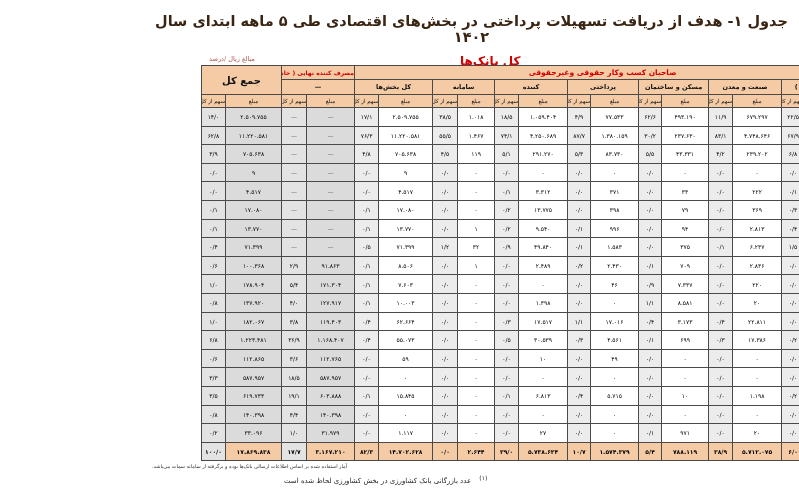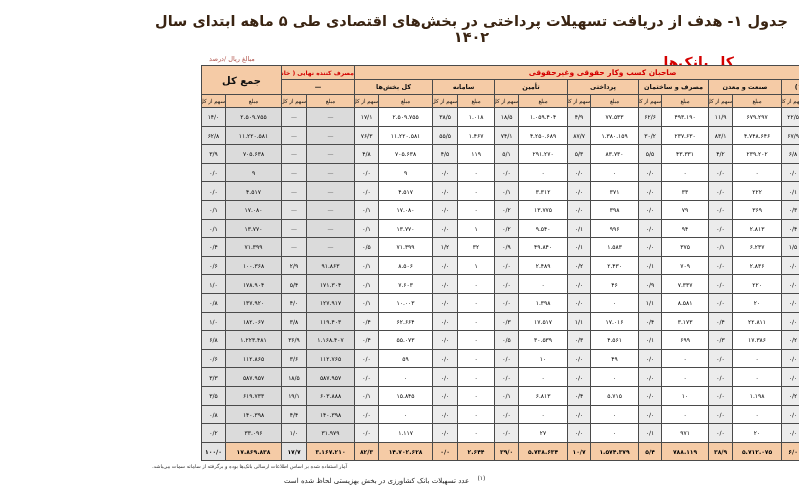--- a/index.html
+++ b/index.html
@@ -1,22 +1,22 @@
 <!DOCTYPE html>
 <html lang="fa" dir="rtl"><head>
 <meta charset="utf-8">
 <style>
   html,body{margin:0;padding:0;background:#fff;}
   body{width:799px;height:494px;font-family:"DejaVu Sans",sans-serif;direction:rtl;}
   .page{position:relative;width:655px;height:494px;overflow:hidden;background:#fff;}
   .title{position:absolute;top:13px;left:0;right:0;text-align:center;font-size:14.5px;
          font-weight:bold;color:#3a2412;letter-spacing:-0.2px;}
   .unit-note{position:absolute;top:55px;left:58px;font-size:6.5px;color:#b2544c;direction:rtl;margin-left:7px;}
-  .banks-label{position:absolute;top:54px;left:330px;width:260px;text-align:right;
-               font-size:14px;font-weight:bold;color:#d40000;}
+  .banks-label{position:absolute;top:54px;left:316px;width:260px;text-align:left;
+               font-size:12px;font-weight:bold;color:#d40000;}
   .tbl-wrap{position:absolute;top:65px;left:57px;}
   table{border-collapse:collapse;table-layout:fixed;width:735px;direction:rtl;}
   th,td{border:1px solid #4a4a4a;padding:0;overflow:hidden;white-space:nowrap;
         text-align:center;vertical-align:middle;}
   table{border:1.5px solid #222;}
   thead th{background:#f5cba6;color:#111;}
   .band-red{font-size:7.5px;font-weight:bold;color:#d40000;height:13px;}
   .grp{font-size:6.5px;font-weight:bold;height:14px;}
   .sub{font-size:5.5px;height:12px;font-weight:normal;}
   .hh-head{font-size:6px;font-weight:bold;color:#d40000;}
@@ -78,23 +78,23 @@
             <span class="d-top">هدف از دریافت</span>
             <span class="d-bot">بخش اقتصادی</span>
           </th>
           <th class="band-red" colspan="14">صاحبان کسب وکار حقوقی وغیرحقوقی</th>
           <th class="hh-head" colspan="2">مصرف کننده نهایی ( خانوار)</th>
           <th class="grand-head" colspan="2" rowspan="2">جمع کل</th>
         </tr>
         <tr id="group-row">
             <th class="grp" colspan="2">کشاورزی (۱)</th>
             <th class="grp" colspan="2">صنعت و معدن</th>
-            <th class="grp" colspan="2">مصرف و ساختمان</th>
+            <th class="grp" colspan="2">مسکن و ساختمان</th>
             <th class="grp" colspan="2">پرداختی</th>
-            <th class="grp" colspan="2">تأمین</th>
+            <th class="grp" colspan="2">کننده</th>
             <th class="grp" colspan="2">سامانه</th>
             <th class="grp" colspan="2">کل بخش‌ها</th>
             <th class="grp" colspan="2">—</th>
           </tr>
         <tr id="subhead-row">
             <th class="sub">مبلغ</th>
             <th class="sub">سهم از کل</th>
             <th class="sub">مبلغ</th>
             <th class="sub">سهم از کل</th>
             <th class="sub">مبلغ</th>
@@ -513,15 +513,15 @@
             <td class="amt hh">۱۷.۸۶۹.۸۳۸</td>
             <td class="share hh">۱۰۰/۰</td>
           </tr>
         </tbody>
     </table>
   </div>
 
   <div class="fn-source">آمار استفاده شده بر اساس اطلاعات ارسالی بانک‌ها بوده و برگرفته از سامانه سمات می‌باشد.</div>
   <div class="fn-1">
     <span class="marker">(۱)</span>
-    <span>عدد تسهیلات بانک کشاورزی در بخش بهزیستی لحاظ شده است</span>
+    <span>عدد بازرگانی بانک کشاورزی در بخش کشاورزی لحاظ شده است</span>
   </div>
 </div>
 
 </body></html>

